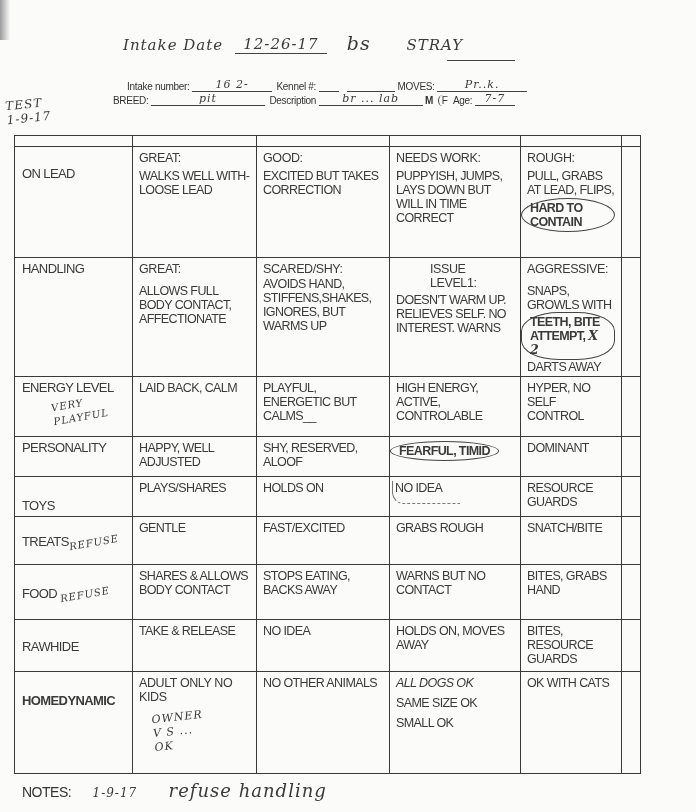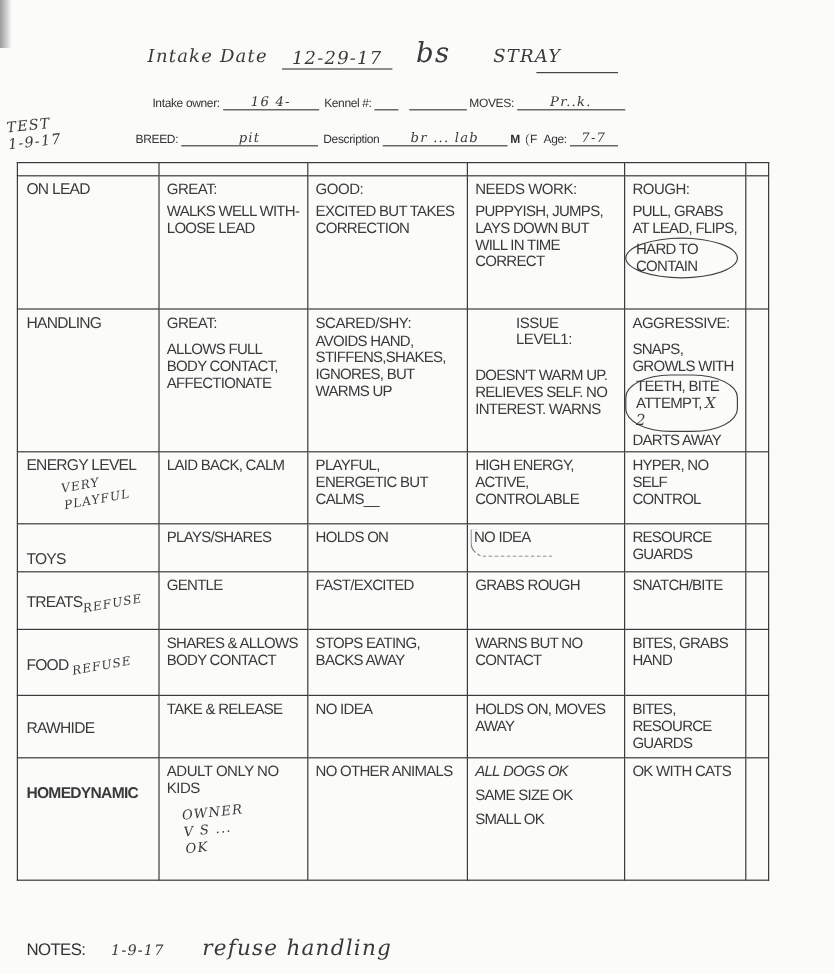--- a/index.html
+++ b/index.html
@@ -70,63 +70,64 @@
       display: block;
       margin-bottom: 4px;
       letter-spacing: -0.4px;
     }
     .desc { display: block; }
     .circled {
       border: 1px solid #444;
       border-radius: 50%;
       padding: 2px 8px;
       margin-left: -6px;
+      font-weight: bold;
     }
     .header-row td { height: 10px; padding: 0; }
     .notes {
       position: absolute;
       left: 22px;
       top: 780px;
       font-size: 14px;
       color: #333;
       letter-spacing: -0.5px;
     }
     .annot { font-size: 10px; transform: rotate(-10deg); display: inline-block; }
   </style>
 </head>
 <body>
 
 <div class="scan-shadow"></div>
 
 <div class="abs hand" style="left:123px; top:32px; font-size:15px;">
   <span>Intake Date</span>
   <span class="uline" style="width:92px; margin-left:6px;">
-    <span>12-29-17</span>
+    <span>12-26-17</span>
   </span>
-  <span style="margin-left:14px; font-size:23px;">bs</span>
+  <span style="margin-left:14px; font-size:19px;">bs</span>
   <span style="margin-left:30px;">STRAY</span>
 </div>
 <div class="abs" style="left:447px; top:60px; width:68px; border-bottom:1px solid #444;"></div>
 
 <div class="abs printed" style="left:127px; top:78px;">
-  <span>Intake owner:</span>
-  <span class="uline hand" style="width:80px; font-size:11px;">16 4-</span>
+  <span>Intake number:</span>
+  <span class="uline hand" style="width:80px; font-size:11px;">16 2-</span>
   <span style="margin-left:2px;">Kennel #:</span>
   <span class="uline" style="width:20px;"></span>
   <span class="uline" style="width:48px; margin-left:6px;"></span>
   <span>MOVES:</span>
   <span class="uline hand" style="width:90px; font-size:11px;">Pr..k.</span>
 </div>
 
 <div class="abs hand" style="left:6px; top:97px; font-size:12px; line-height:14px; transform:rotate(-6deg);">
   <div>TEST</div>
   <div>1-9-17</div>
 </div>
 
-<div class="abs printed" style="left:113px; top:108px;">
+<div class="abs printed" style="left:113px; top:92px;">
   <span>BREED:</span>
   <span class="uline hand" style="width:114px; font-size:11px;">pit</span>
   <span style="margin-left:2px;">Description</span>
   <span class="uline hand" style="width:104px; font-size:11px;">br ... lab</span>
   <span style="font-weight:bold;">M</span>
   <span style="border-left:1px solid #444; border-radius:50% 0 0 50%; padding-left:3px; margin-left:2px;">F</span>
   <span style="margin-left:3px;">Age:</span>
   <span class="uline hand" style="width:40px; font-size:11px;">7-7</span>
 </div>
 
@@ -144,21 +145,21 @@
     <td></td>
         <td></td>
         <td></td>
         <td></td>
         <td></td>
         <td class="narrow"></td>
   </tr>
 
   <tr style="height:111px;">
     <td class="rowlabel">
-          <div style="">ON LEAD</div>
+          <div style="margin-top:16px;">ON LEAD</div>
         </td>
     <td>
           <span class="cat">GREAT:</span>
           <span class="desc">WALKS WELL WITH- LOOSE LEAD</span>
         </td>
     <td>
           <span class="cat">GOOD:</span>
           <span class="desc">EXCITED BUT TAKES CORRECTION</span>
         </td>
     <td>
@@ -175,21 +176,21 @@
         </td>
     <td>
           <span class="cat" style="margin-bottom:8px;">GREAT:</span>
           <span class="desc">ALLOWS FULL BODY CONTACT, AFFECTIONATE</span>
         </td>
     <td>
           <span class="cat" style="margin-bottom:1px;">SCARED/SHY:</span>
           <span class="desc">AVOIDS HAND, STIFFENS,SHAKES, IGNORES, BUT WARMS UP</span>
         </td>
     <td>
-          <span class="cat" style="margin-bottom:16px;padding-left:34px;">ISSUE LEVEL1:</span>
+          <span class="cat" style="margin-bottom:3px;padding-left:34px;">ISSUE LEVEL1:</span>
           <span class="desc">DOESN'T WARM UP. RELIEVES SELF. NO INTEREST. WARNS</span>
         </td>
     <td><span class="cat" style="margin-bottom:8px;">AGGRESSIVE:</span><span class="desc">SNAPS, GROWLS WITH</span><span class="desc circled" style="display:inline-block; border-radius:40%;"><span>TEETH, BITE ATTEMPT,</span> <span class="hand">x 2</span></span><span class="desc">DARTS AWAY</span></td>
     <td class="narrow"></td>
   </tr>
 
   <tr style="height:60px;">
     <td class="rowlabel"><div>ENERGY LEVEL</div><span class="hand annot" style="margin-left:30px;">very playful</span></td>
     <td>
           <span class="desc">LAID BACK, CALM</span>
@@ -199,20 +200,36 @@
         </td>
     <td>
           <span class="desc">HIGH ENERGY, ACTIVE, CONTROLABLE</span>
         </td>
     <td>
           <span class="desc">HYPER, NO SELF CONTROL</span>
         </td>
     <td class="narrow"></td>
   </tr>
 
+  <tr style="height:40px;">
+    <td class="rowlabel">
+          <div>PERSONALITY</div>
+        </td>
+    <td>
+          <span class="desc">HAPPY, WELL ADJUSTED</span>
+        </td>
+    <td>
+          <span class="desc">SHY, RESERVED, ALOOF</span>
+        </td>
+    <td><span class="desc circled" style="display:inline-block;">FEARFUL, TIMID</span></td>
+    <td>
+          <span class="desc">DOMINANT</span>
+        </td>
+    <td class="narrow"></td>
+  </tr>
 
   <tr style="height:40px;">
     <td class="rowlabel">
           <div style="margin-top:18px;">TOYS</div>
         </td>
     <td>
           <span class="desc">PLAYS/SHARES</span>
         </td>
     <td>
           <span class="desc">HOLDS ON</span>

